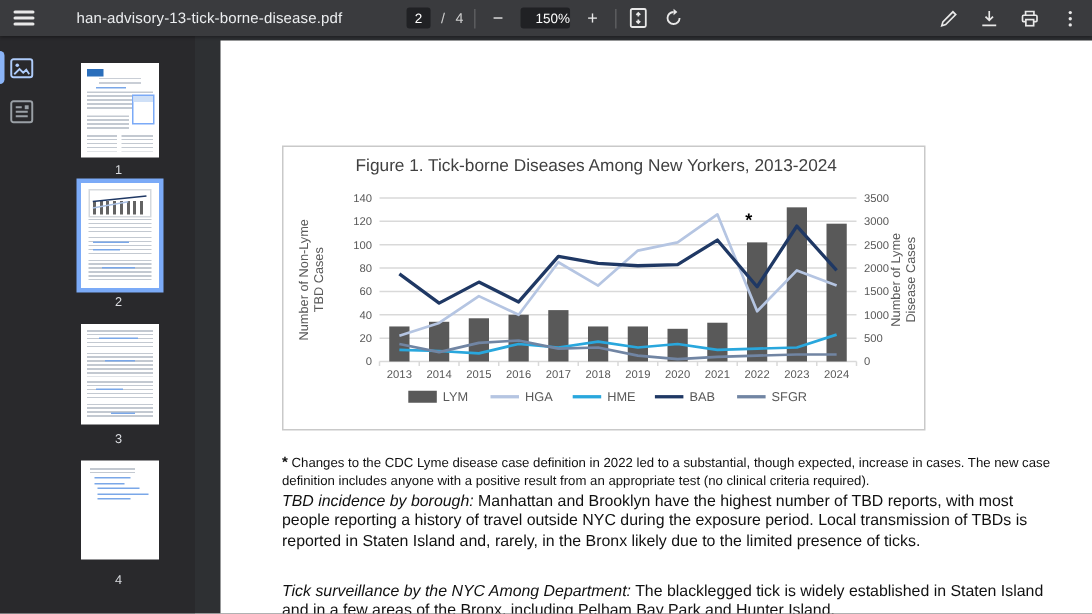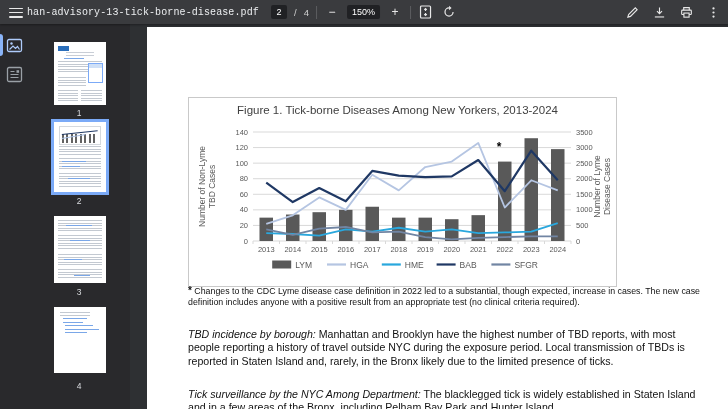--- a/index.html
+++ b/index.html
@@ -7,34 +7,34 @@
     width:728px;height:409px;overflow:hidden;position:relative;
     background:#2e3033;font-family:"Liberation Sans",sans-serif;
     -webkit-font-smoothing:antialiased;
   }
   
   .toolbar{
     position:absolute;top:0;left:0;width:728px;height:24px;
     background:#3a3b3e;color:#e8e8e8;display:flex;align-items:center;
     z-index:10;box-shadow:0 1px 2px rgba(0,0,0,.35);
   }
-  .tb-left{display:flex;align-items:flex-end;gap:4px;padding-left:9px;font-family:Liberation Mono, monospace;}
+  .tb-left{display:flex;align-items:center;gap:28px;padding-left:9px;}
   .hamburger{width:14px;height:10px;display:flex;flex-direction:column;justify-content:space-between;cursor:pointer;}
   .hamburger span{display:block;height:1.6px;background:#e8e8e8;border-radius:1px;}
   .doc-title{font-size:10px;color:#eceef0;letter-spacing:.1px;white-space:nowrap;}
   .tb-center{
     position:absolute;left:50%;top:0;height:24px;transform:translateX(-50%);
     display:flex;align-items:center;gap:7px;font-size:9.5px;color:#cfcfcf;
   }
   .num-box{
     background:#202124;color:#fff;border-radius:2px;text-align:center;
     font-size:9px;line-height:14px;height:14px;cursor:text;
   }
   .page-box{width:16px;}
-  .zoom-box{width:33px;}
+  .zoom-box{width:33px;text-align:right;}
   .tb-divider{width:1px;height:13px;background:#5c5d60;}
   .tb-btn{
     display:flex;align-items:center;justify-content:center;width:16px;height:16px;
     cursor:pointer;color:#e8e8e8;font-size:12px;user-select:none;
   }
   .tb-right{position:absolute;right:6px;top:0;height:24px;display:flex;align-items:center;gap:9px;}
   .tb-right .tb-btn{width:18px;height:18px;}
   .tb-btn svg{display:block;}
   
   .sidebar{position:absolute;top:24px;left:0;width:130px;height:385px;background:#29292c;}
@@ -60,21 +60,21 @@
   .mini-line{position:absolute;left:2px;right:2px;top:5px;height:5px;
     border-top:1.2px solid #1f3864;transform:rotate(-6deg);}
   .mini-line2{position:absolute;left:2px;right:14px;top:9px;height:4px;
     border-top:1.2px solid #a9c0e4;transform:rotate(-10deg);}
   
   .page{
     position:absolute;left:147px;top:27px;width:581px;height:382px;background:#ffffff;
     color:#1a1a1a;
   }
   .figure-box{position:absolute;left:41px;top:70px;width:427px;height:188px;border:1px solid #c9c9c9;background:#fff;}
-  .footnote{position:absolute;left:41px;top:259px;width:516px;font-size:8.8px;line-height:10.6px;color:#111;}
+  .footnote{position:absolute;left:41px;top:276px;width:516px;font-size:8.8px;line-height:10.6px;color:#111;}
   .footnote b{font-size:10px;}
   .para{position:absolute;left:41px;width:508px;font-size:10.6px;line-height:13.4px;color:#111;}
   .para em{font-style:italic;}
   .para1{top:301px;}
   .para2{top:361px;}
   
   text{font-family:"Liberation Sans",sans-serif;}
 </style>
 </head>
 <body>

